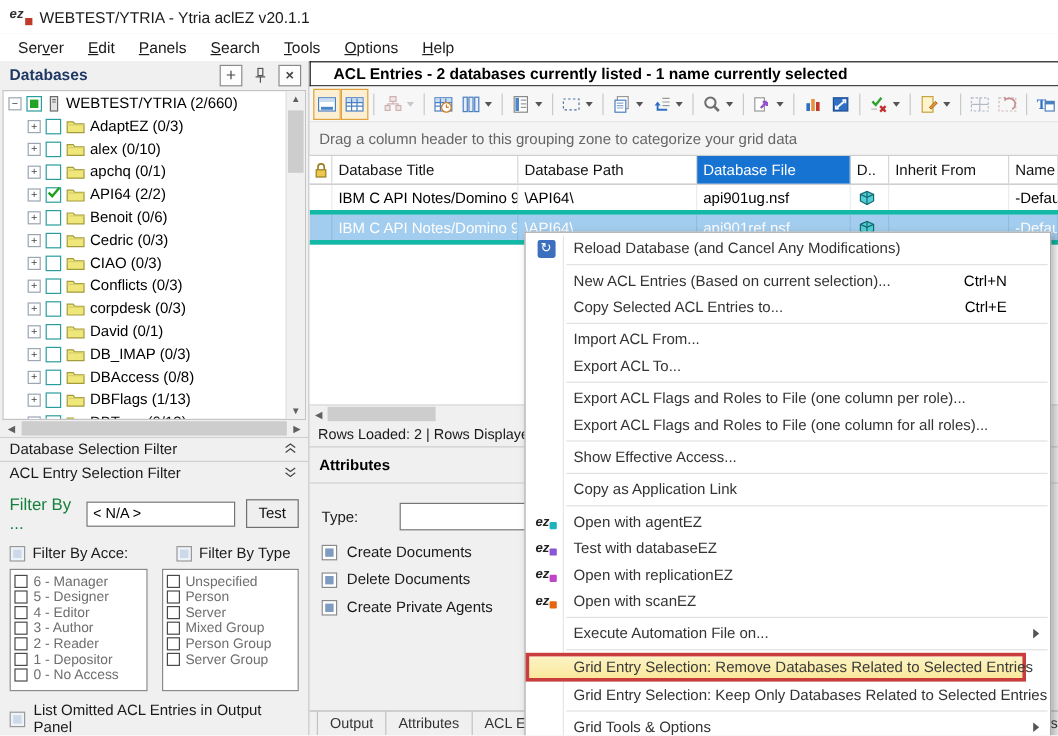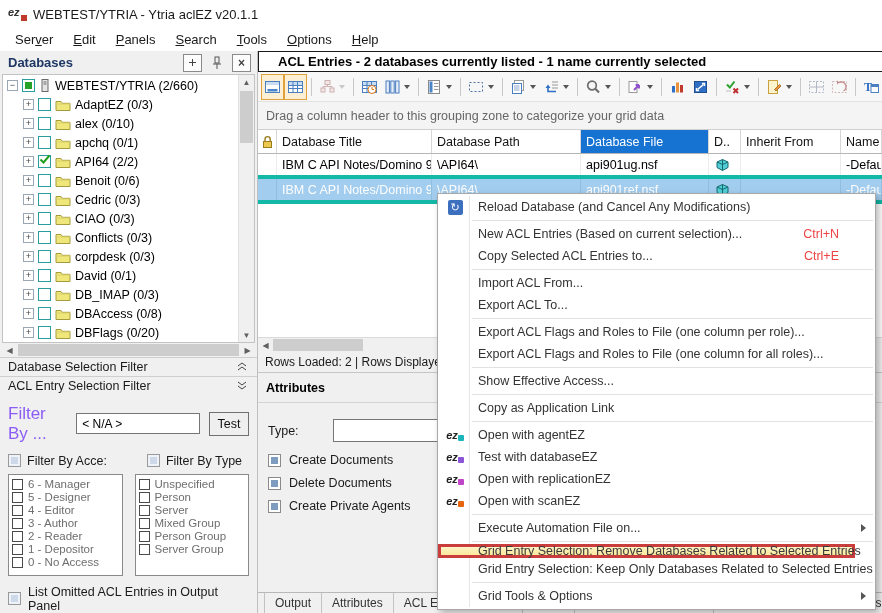--- a/index.html
+++ b/index.html
@@ -27,21 +27,21 @@
   .exp{width:11px;height:11px;box-sizing:border-box;border:1px solid #9aa6b2;background:#fff;font-size:9px;line-height:8px;text-align:center;color:#444;flex:0 0 auto;}
   .cbx{width:13px;height:13px;box-sizing:border-box;border:1px solid #2a9d9f;background:#fff;position:relative;flex:0 0 auto;}
   .cbx .fillsq{position:absolute;inset:2px;background:#24a326;}
   .vscroll{position:absolute;right:0;top:0;bottom:0;width:15px;background:#f0f0f0;border-left:1px solid #e0e0e0;display:flex;flex-direction:column;align-items:center;justify-content:space-between;font-size:8px;color:#606060;}
   .vthumb{position:absolute;right:1px;top:16px;width:13px;height:52px;background:#cdcdcd;}
   .sb-btn{height:14px;display:flex;align-items:center;justify-content:center;width:100%;}
   .hscroll{height:15px;margin:0 2px;background:#f0f0f0;display:flex;align-items:center;justify-content:space-between;font-size:8px;color:#606060;position:relative;}
   .hthumb{position:absolute;left:16px;right:16px;top:1px;bottom:1px;background:#cdcdcd;}
   .sec-head{height:20px;border-top:1px solid #cfcfcf;display:flex;align-items:center;justify-content:space-between;padding:0 10px 0 8px;font-size:12.5px;color:#1a1a1a;background:#f0f0f0;}
   .filter-row{display:flex;align-items:center;gap:9px;padding:9px 8px 3px 8px;}
-  .filter-row label{font-size:17px;color:#8b5cf6;}
+  .filter-row label{font-size:14px;color:#15803d;}
   .filter-input{width:112px;height:19px;border:1px solid #767676;background:#fff;font-family:"Liberation Sans",sans-serif;font-size:12px;padding:0 5px;}
   .btn{width:52px;height:22px;border:1px solid #707070;background:#efefef;font-size:12.5px;display:flex;align-items:center;justify-content:center;color:#111;}
   .cb-row{display:flex;gap:40px;padding:7px 8px 4px 8px;font-size:12.5px;color:#1a1a1a;}
   .cb-row .pair{display:flex;align-items:center;gap:6px;}
   .cbx.ind{border:1px solid #999;background:#eef3f9;}
   .cbx.ind .innersq{position:absolute;inset:2px;background:#cdd9e8;}
   .lists{display:flex;gap:12px;padding:2px 8px 0 8px;}
   .listbox{width:112px;height:94px;border:1px solid #8a8a8a;background:#fff;padding:3px 3px;box-sizing:content-box;}
   .li{height:13px;display:flex;align-items:center;gap:5px;font-size:11.5px;color:#6e6e6e;white-space:nowrap;}
   .cbx.plain{width:11px;height:11px;border:1px solid #4a4a4a;}
@@ -75,23 +75,23 @@
   .cbx.ind2{border:1px solid #8a8a8a;background:#fff;}
   .cbx.ind2 .innersq{position:absolute;inset:2px;background:#7e9cc0;}
   .tabs{height:20px;display:flex;align-items:stretch;background:#f0f0f0;border-top:1px solid #b8b8b8;font-size:12px;color:#333;overflow:hidden;}
   .tab{display:flex;align-items:center;padding:0 10px;border-right:1px solid #c3c3c3;white-space:nowrap;}
   .tab:first-child{border-left:1px solid #c3c3c3;margin-left:6px;}
   
   #cmenu{position:absolute;left:437px;top:193px;width:437px;background:#fff;border:1px solid #a8a8a8;box-shadow:3px 3px 7px rgba(0,0,0,.28);padding:2px 0;z-index:60;}
   #cmenu .gutter{position:absolute;left:31px;top:2px;bottom:2px;width:1px;background:#e6e6e6;}
   .mi{position:relative;height:22px;display:flex;align-items:center;padding-left:40px;font-size:12.5px;color:#333;white-space:nowrap;}
   .mi .ico{position:absolute;left:6px;width:22px;display:flex;align-items:center;justify-content:center;}
-  .mi .sc{margin-left:auto;padding-right:36px;color:#ef4444;}
+  .mi .sc{margin-left:auto;padding-right:36px;color:#000000;}
   .mi .sub{position:absolute;right:9px;top:7px;width:0;height:0;border-top:4px solid transparent;border-bottom:4px solid transparent;border-left:5px solid #555;}
-  .mi.hl{background:linear-gradient(#fdf4c5,#f9e89c);border:3px solid #c93e3c;margin-right:20px;box-sizing:border-box;padding-left:37px;height:14px;color:#3a3a3a;}
+  .mi.hl{background:linear-gradient(#fdf4c5,#f9e89c);border:3px solid #c93e3c;margin-right:20px;box-sizing:border-box;padding-left:37px;height:24px;color:#3a3a3a;}
   .msep{height:1px;background:#e2e2e2;margin:2px 2px 2px 34px;}
   .reload-ic{width:15px;height:15px;background:#3d6fbf;color:#fff;font-size:11px;line-height:15px;text-align:center;border-radius:2px;}
   .ez{font-weight:bold;font-style:italic;font-size:11px;color:#222;position:relative;padding-right:6px;}
   .ezdot{position:absolute;right:0px;bottom:0px;width:6px;height:6px;border-radius:1px;}
   u{text-decoration:underline;}
 </style>
 </head>
 <body>
 
 <div id="win">
@@ -285,21 +285,21 @@
             </div>
             <div class="trow child">
               <span class="exp">+</span>
               <span class="cbx"></span>
               <span style="display: flex;">
                 <svg width="16" height="14" viewBox="0 0 16 14">
                   <path d="M1 12.5 V3.5 h5 l1.3 1.8 h7.7 v7.2 Z" fill="#efe77a" stroke="#a39b3c"></path>
                   <path d="M1 6 h14" stroke="#d8cf6a"></path>
                 </svg>
               </span>
-              <span>DBFlags  (0/20)</span>
+              <span>DBFlags  (1/13)</span>
             </div>
             <div class="trow child">
               <span class="exp">+</span>
               <span class="cbx"></span>
               <span style="display: flex;">
                 <svg width="16" height="14" viewBox="0 0 16 14">
                   <path d="M1 12.5 V3.5 h5 l1.3 1.8 h7.7 v7.2 Z" fill="#efe77a" stroke="#a39b3c"></path>
                   <path d="M1 6 h14" stroke="#d8cf6a"></path>
                 </svg>
               </span>

